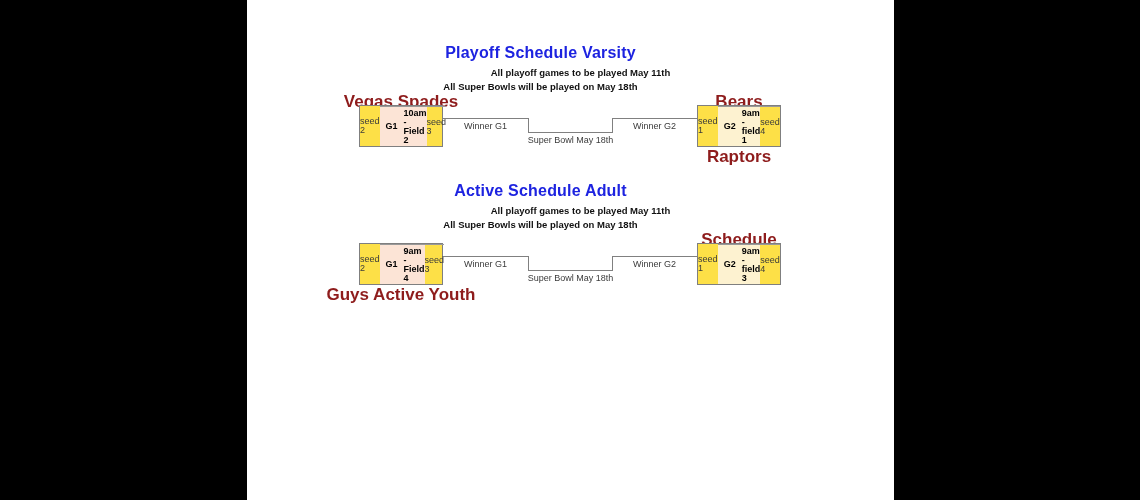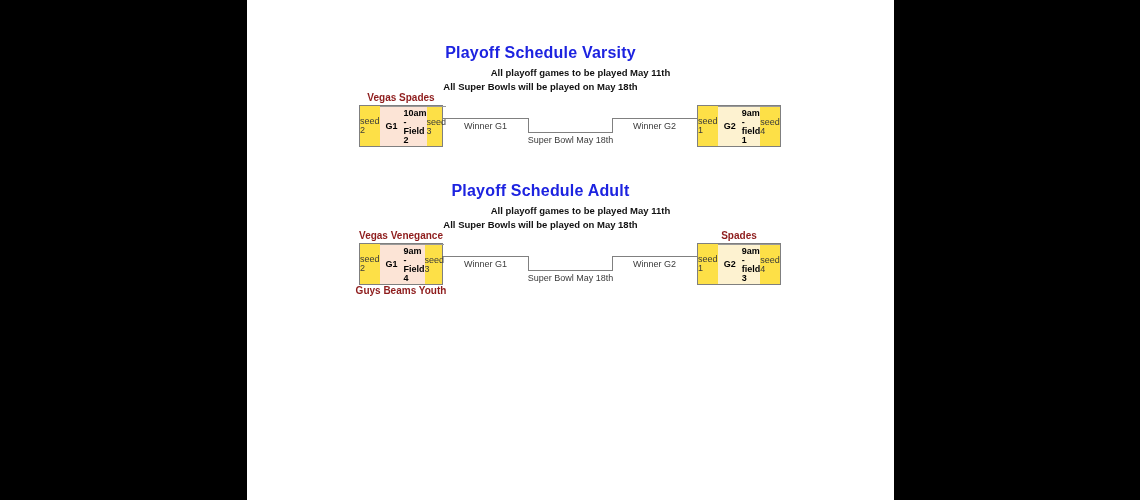--- a/index.html
+++ b/index.html
@@ -29,21 +29,21 @@
   }
   .sub{
     position:absolute;left:0;width:100%;text-align:center;
     font-size:9.5px;font-weight:bold;color:#111;
   }
   .sub1{top:23px;margin-left:40px;}
   .sub2{top:37px;}
 
   .team-label{
     position:absolute;width:200px;text-align:center;
-    font-size:10px;font-weight:bold;color:var(--team-maroon);
+    font-size:17px;font-weight:bold;color:var(--team-maroon);
   }
   .tl-left{left:54px;}
   .tl-right{left:392px;}
   .tl-top{top:48px;}
   .tl-bottom{top:103px;}
 
   .matchup-box{
     position:absolute;top:61px;width:84px;height:42px;
     border:1px solid #7f7f7f;background:#fde047;
     display:flex;flex-direction:row;
@@ -98,57 +98,58 @@
     <div class="bline line-wl"></div>
     <div class="bline line-dropl"></div>
     <div class="bline line-sb"></div>
     <div class="bline line-dropr"></div>
     <div class="bline line-wr"></div>
 
     <div class="conn-text winner-left">Winner G1</div>
     <div class="conn-text superbowl">Super Bowl May 18th</div>
     <div class="conn-text winner-right">Winner G2</div>
 
+    <div class="team-label tl-right tl-top">Bears</div>
     <div class="matchup-box box-right">
       <div class="row">seed 1</div>
       <div class="row game fill-g2">
         <span class="code">G2</span>
         <span class="info">9am - field 1</span>
       </div>
       <div class="row">seed 4</div>
     </div>
+    <div class="team-label tl-right tl-bottom">Raptors</div>
   </section>
 
   <section class="bracket-section section-adult">
-    <div class="sec-title">Playoff Schedule Adult</div>
+    <div class="sec-title">Active Schedule Adult</div>
     <div class="sub sub1">All playoff games to be played May 11th</div>
     <div class="sub sub2">All Super Bowls will be played on May 18th</div>
 
-    <div class="team-label tl-left tl-top">Vegas Venegance</div>
     <div class="matchup-box box-left">
       <div class="row">seed 2</div>
       <div class="row game fill-g1">
         <span class="code">G1</span>
         <span class="info">9am - Field 4</span>
       </div>
       <div class="row">seed 3</div>
     </div>
-    <div class="team-label tl-left tl-bottom">Guys Beams Youth</div>
+    <div class="team-label tl-left tl-bottom">Guys Active Youth</div>
 
     <div class="bline line-wl"></div>
     <div class="bline line-dropl"></div>
     <div class="bline line-sb"></div>
     <div class="bline line-dropr"></div>
     <div class="bline line-wr"></div>
 
     <div class="conn-text winner-left">Winner G1</div>
     <div class="conn-text superbowl">Super Bowl May 18th</div>
     <div class="conn-text winner-right">Winner G2</div>
 
-    <div class="team-label tl-right tl-top">Spades</div>
+    <div class="team-label tl-right tl-top">Schedule</div>
     <div class="matchup-box box-right">
       <div class="row">seed 1</div>
       <div class="row game fill-g2">
         <span class="code">G2</span>
         <span class="info">9am - field 3</span>
       </div>
       <div class="row">seed 4</div>
     </div>
   </section>
 

